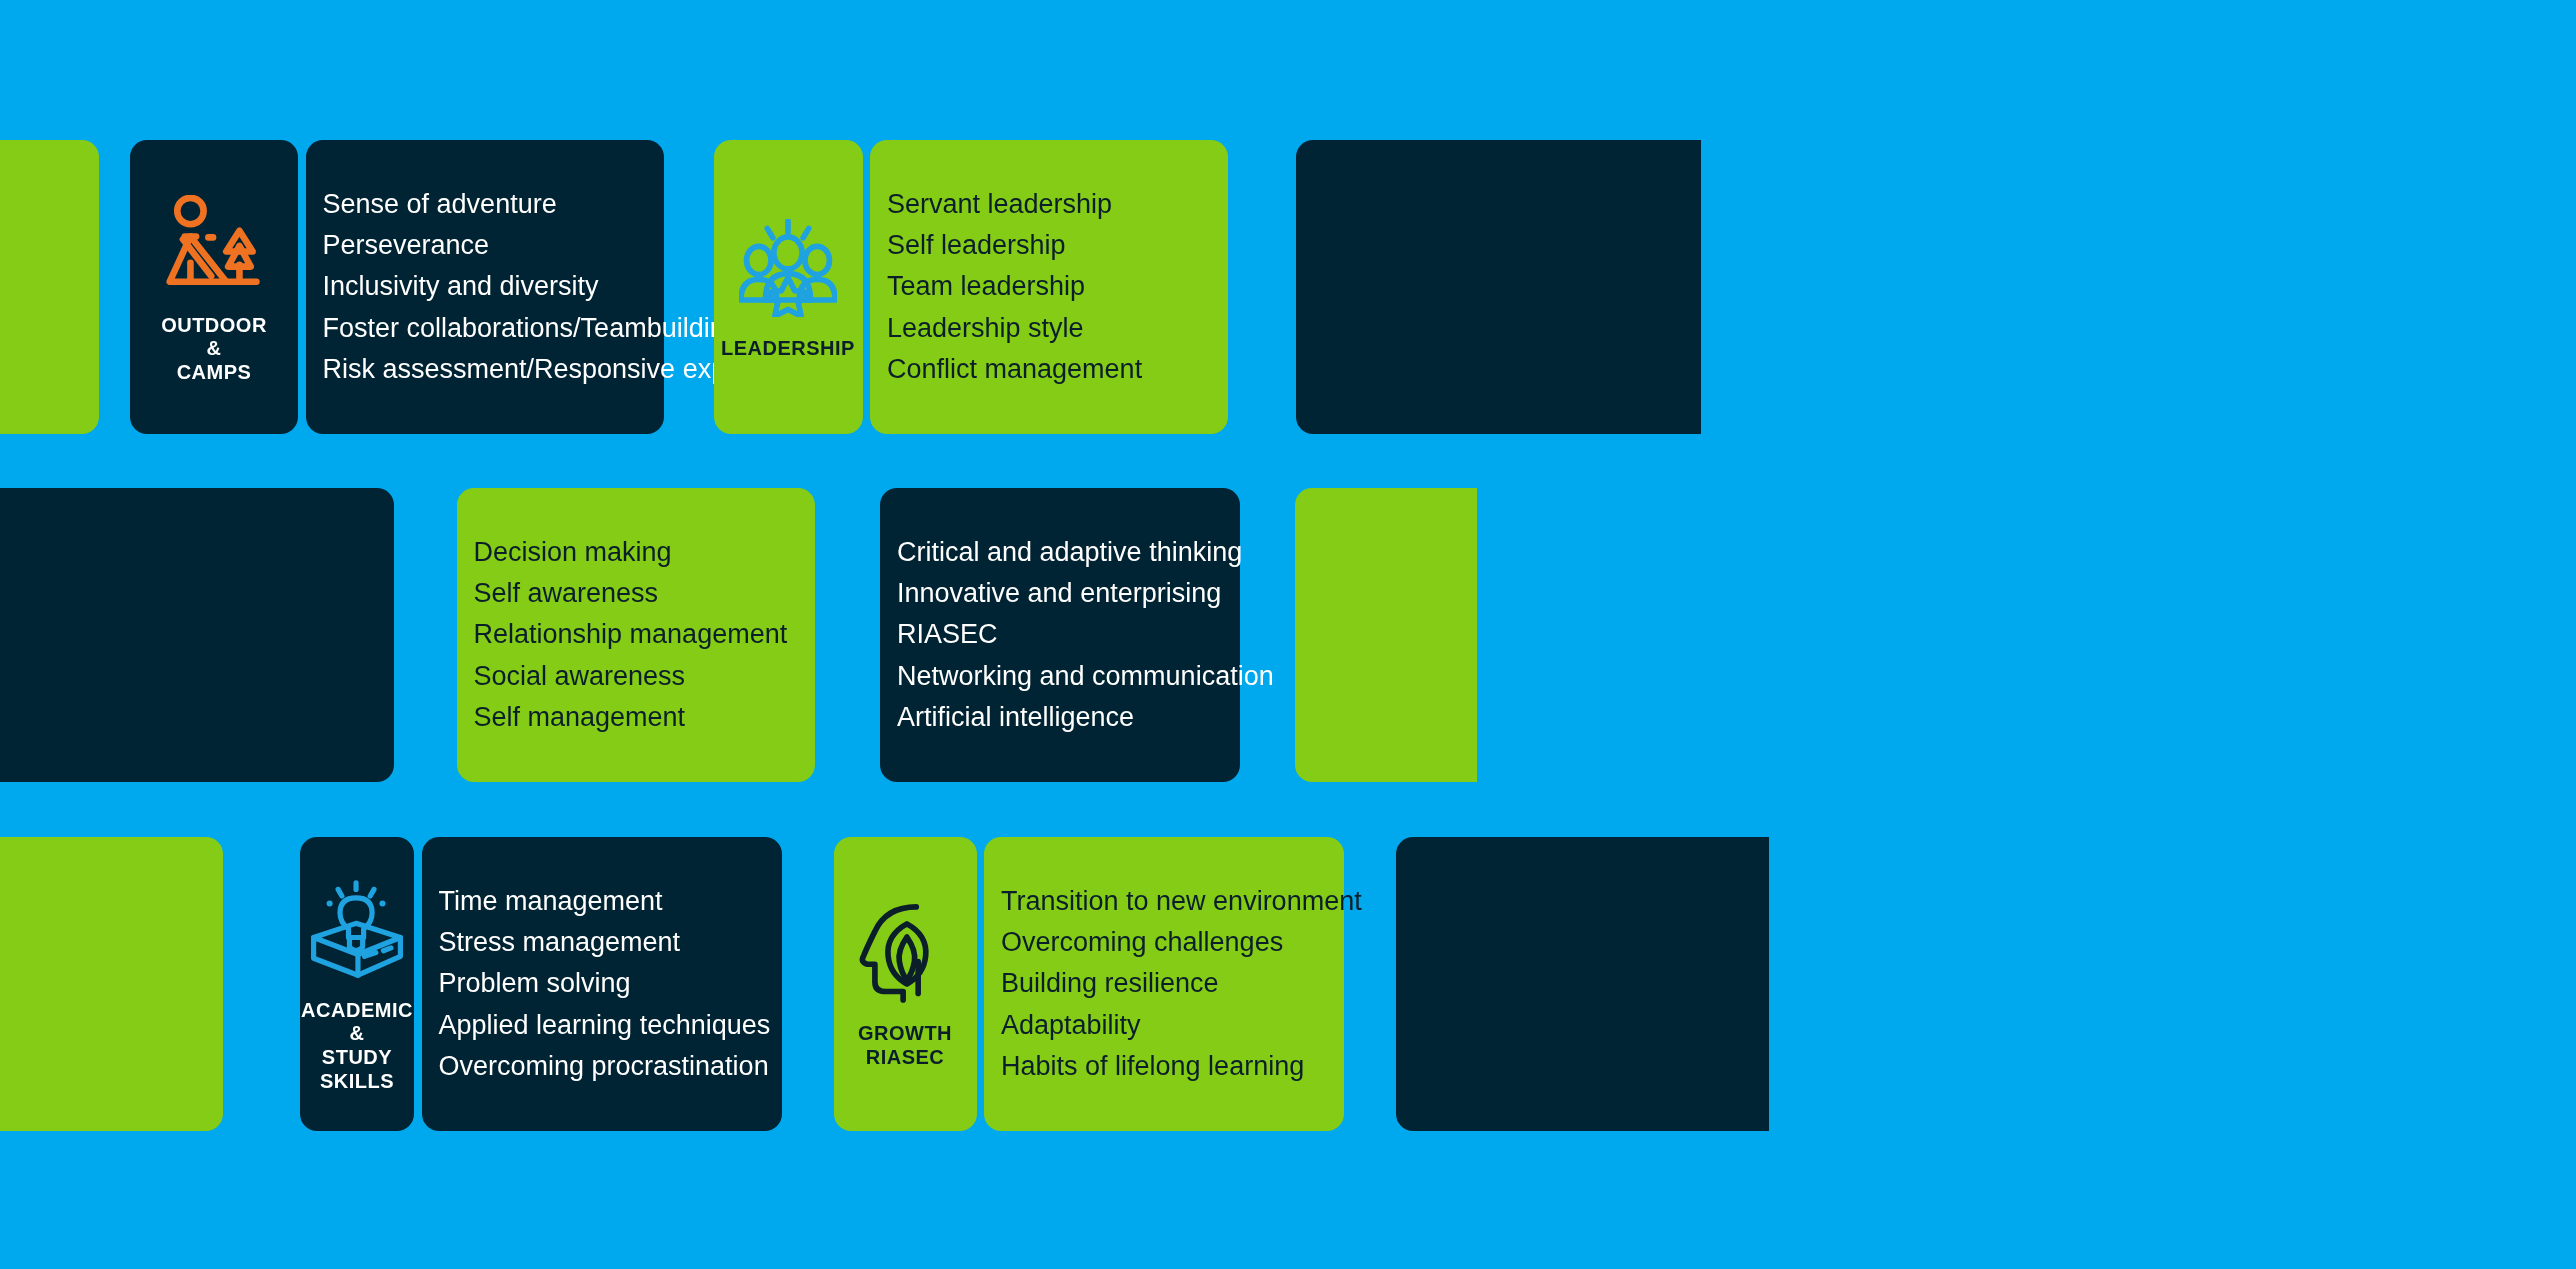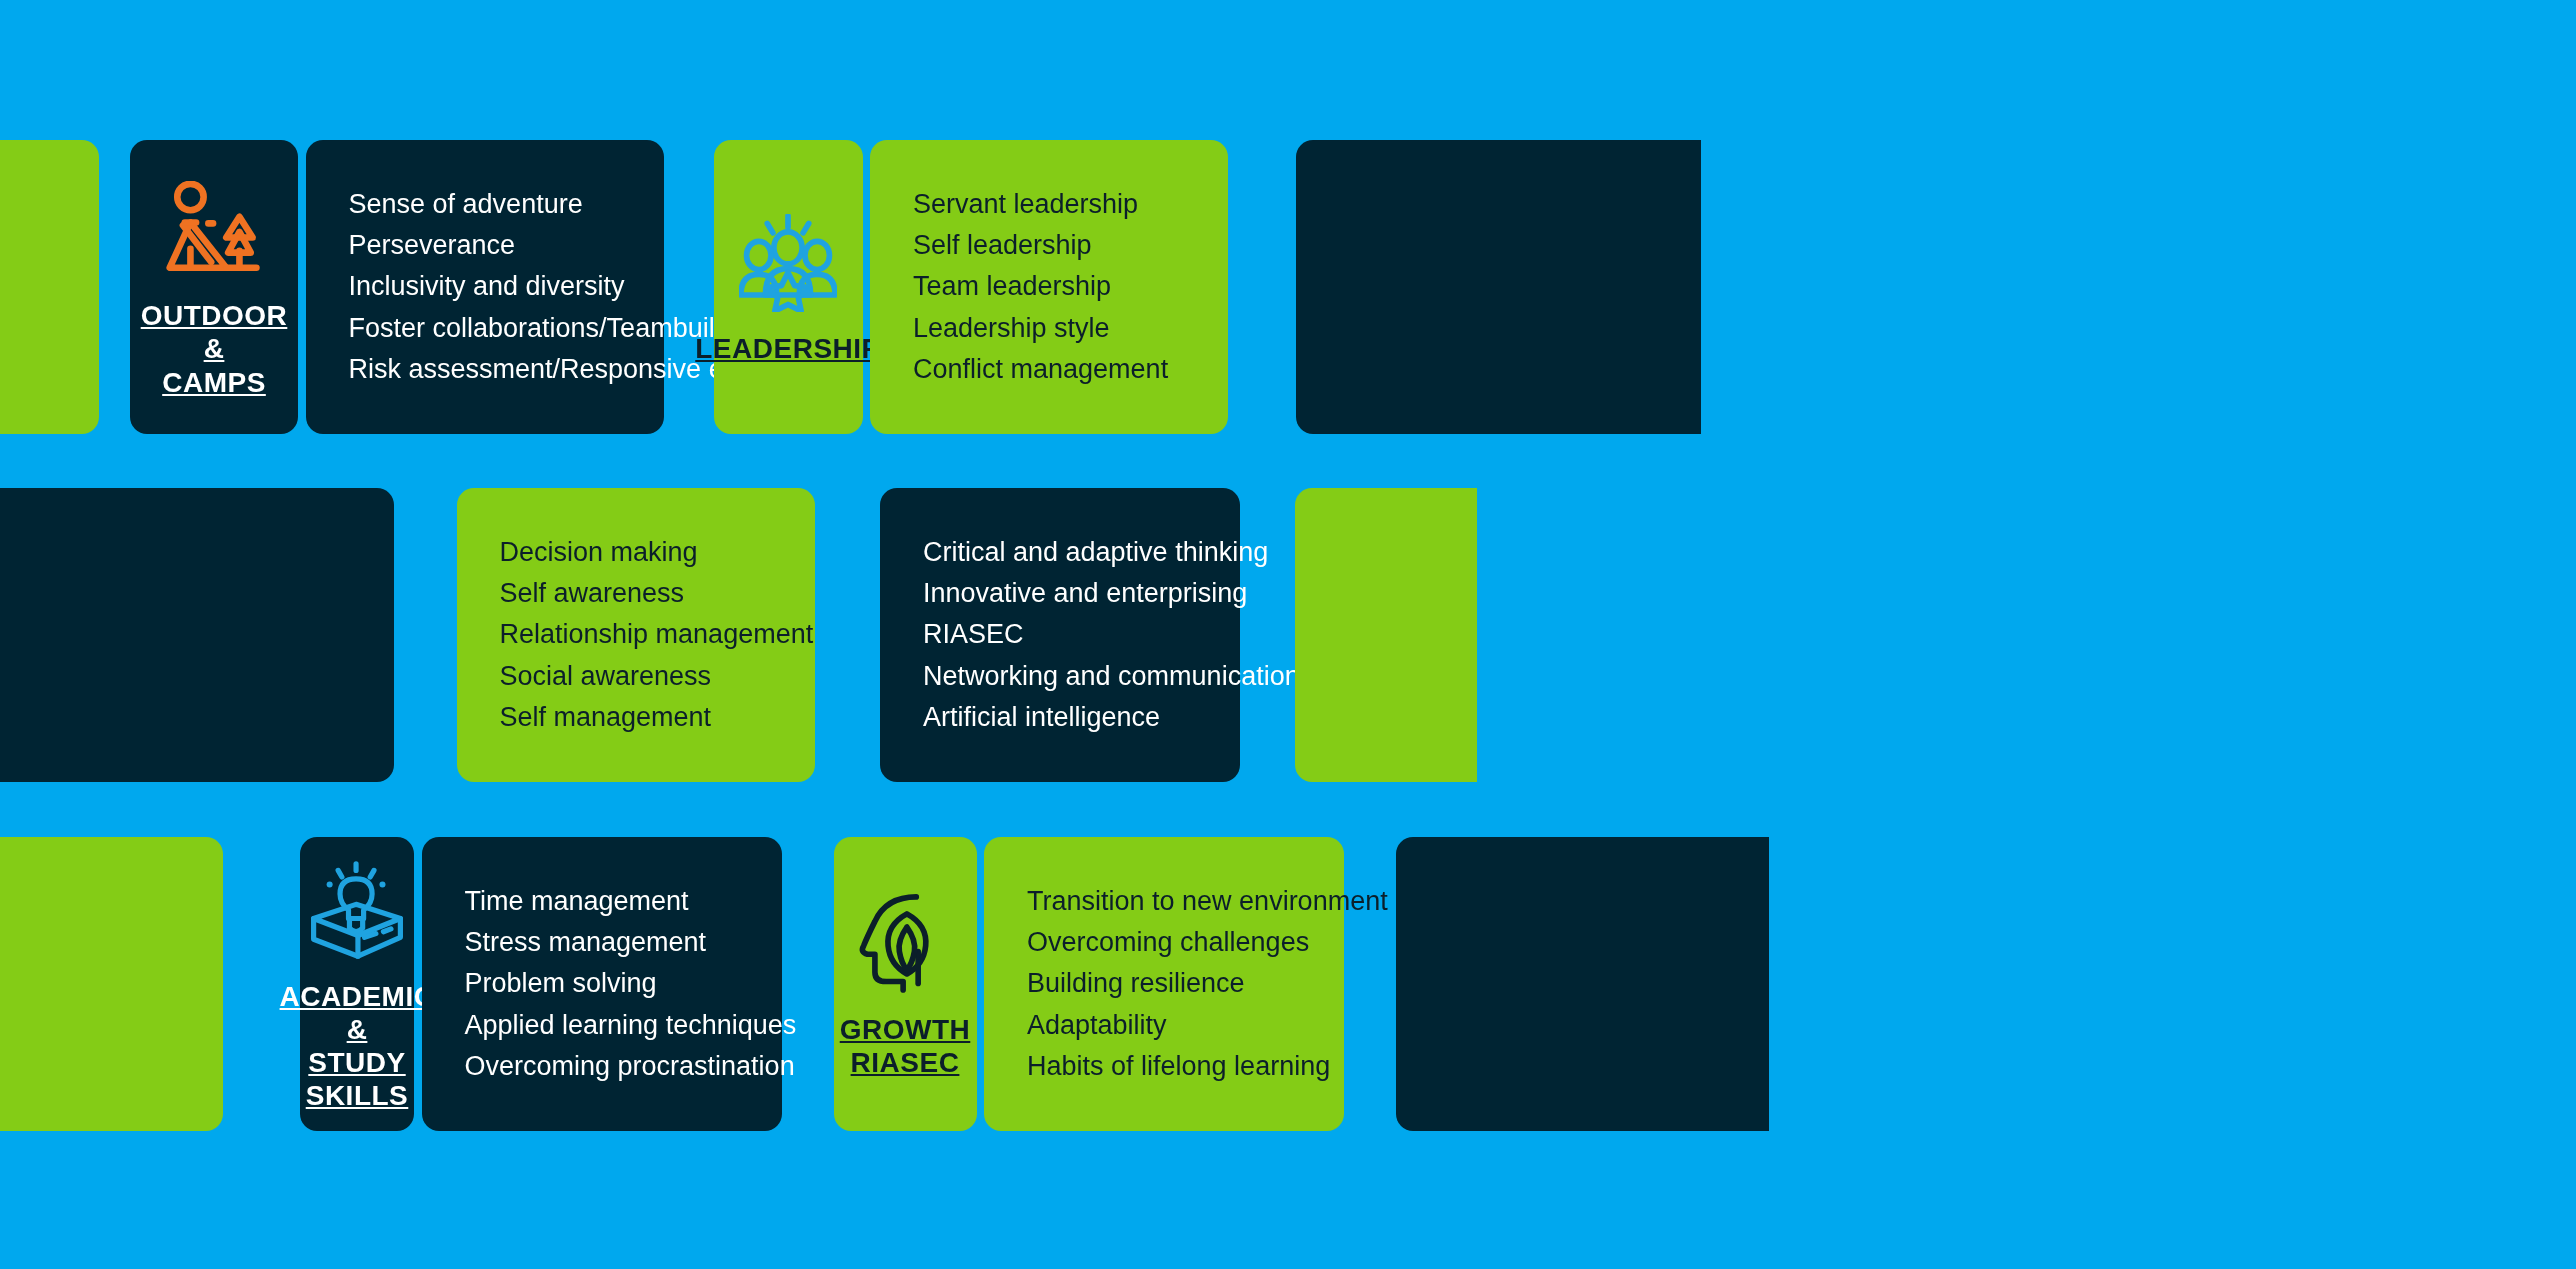--- a/index.html
+++ b/index.html
@@ -44,43 +44,42 @@
     padding: 0 21px;
     border-radius: 17px;
     flex: 0 0 auto;
   }
   .list-pane {
     display: flex;
     flex-direction: column;
     justify-content: center;
     box-sizing: border-box;
     border-radius: 17px;
-    padding: 0 43px;
+    padding: 0 17px;
     flex: 0 0 auto;
   }
   .gap { flex: 0 0 auto; }
 
   .dark  { background: #002433; }
   .light { background: #84cc16; }
 
   .icon-wrap {
     display: flex;
     align-items: center;
     justify-content: center;
     height: 109px;
   }
   .cat-label {
     margin-top: 15px;
     font-weight: bold;
-    font-size: 28px;
+    font-size: 20px;
     letter-spacing: 0.5px;
     line-height: 1.18;
     text-align: center;
     white-space: pre-line;
-    text-decoration: underline;
   }
   .dark .cat-label  { color: #ffffff; }
   .light .cat-label { color: #0b1f2a; }
 
   .skill {
     font-size: 27px;
     line-height: 1.52;
     white-space: nowrap;
   }
   .dark .skill  { color: #ffffff; }

